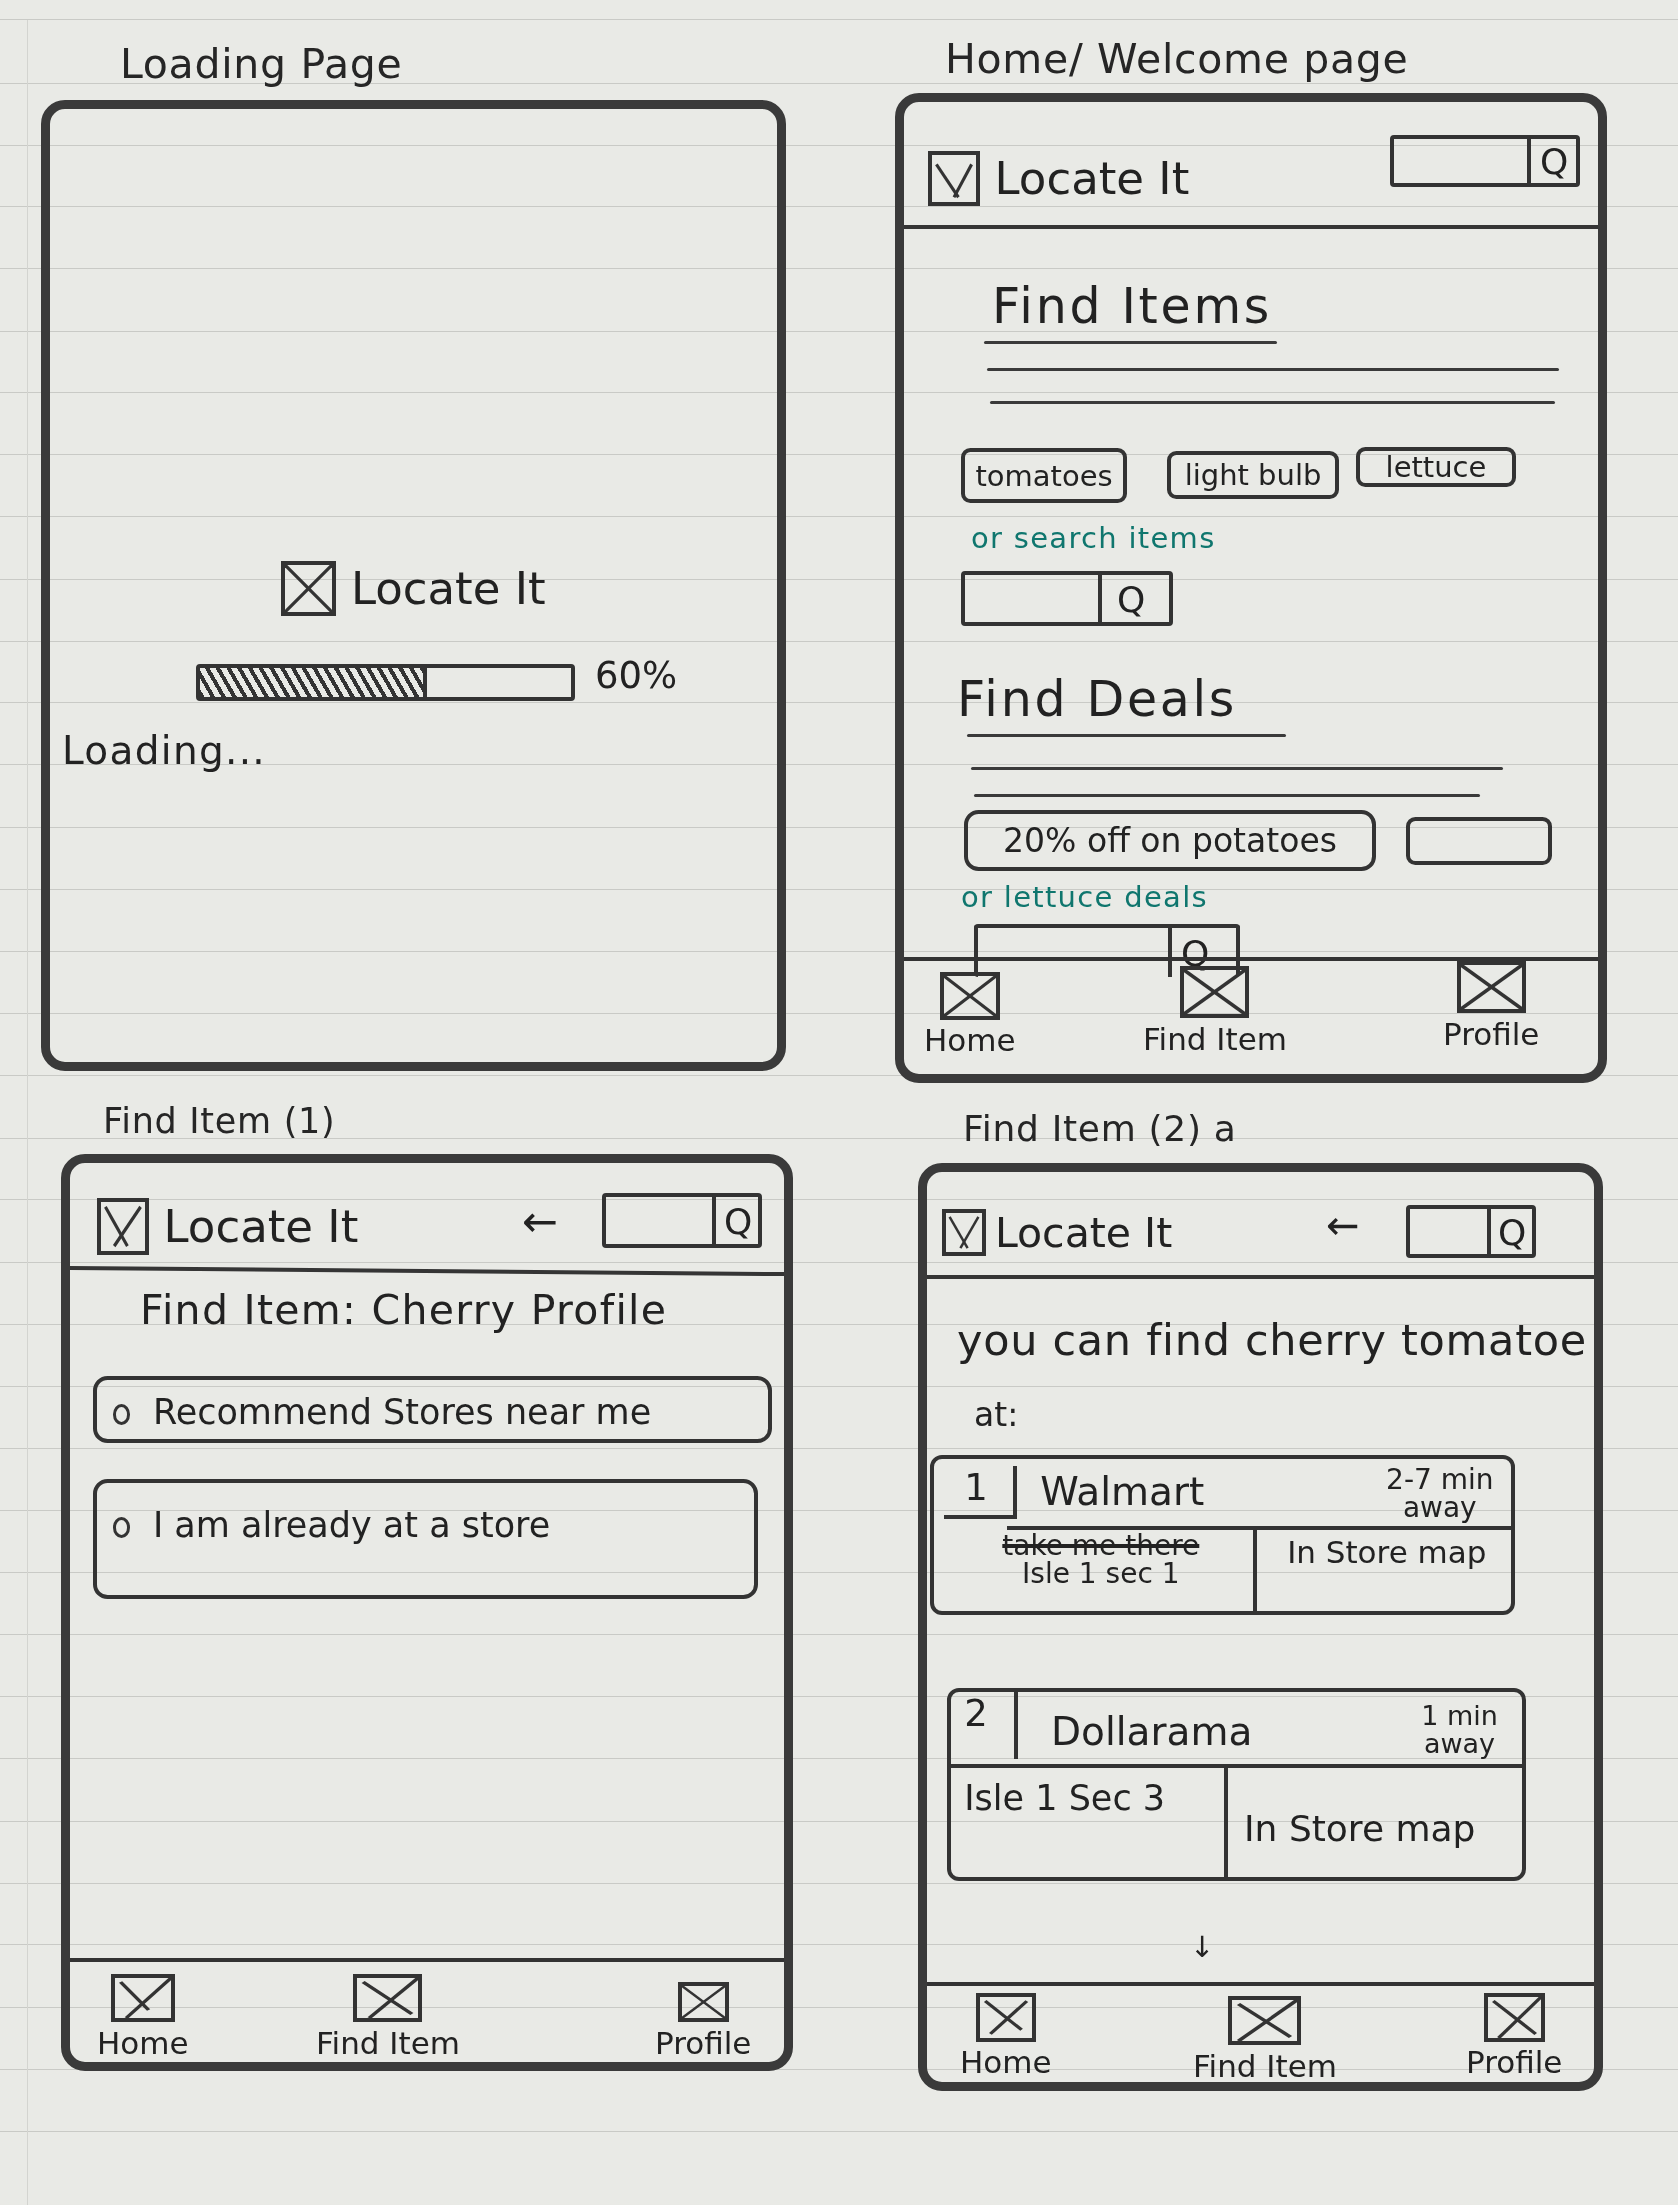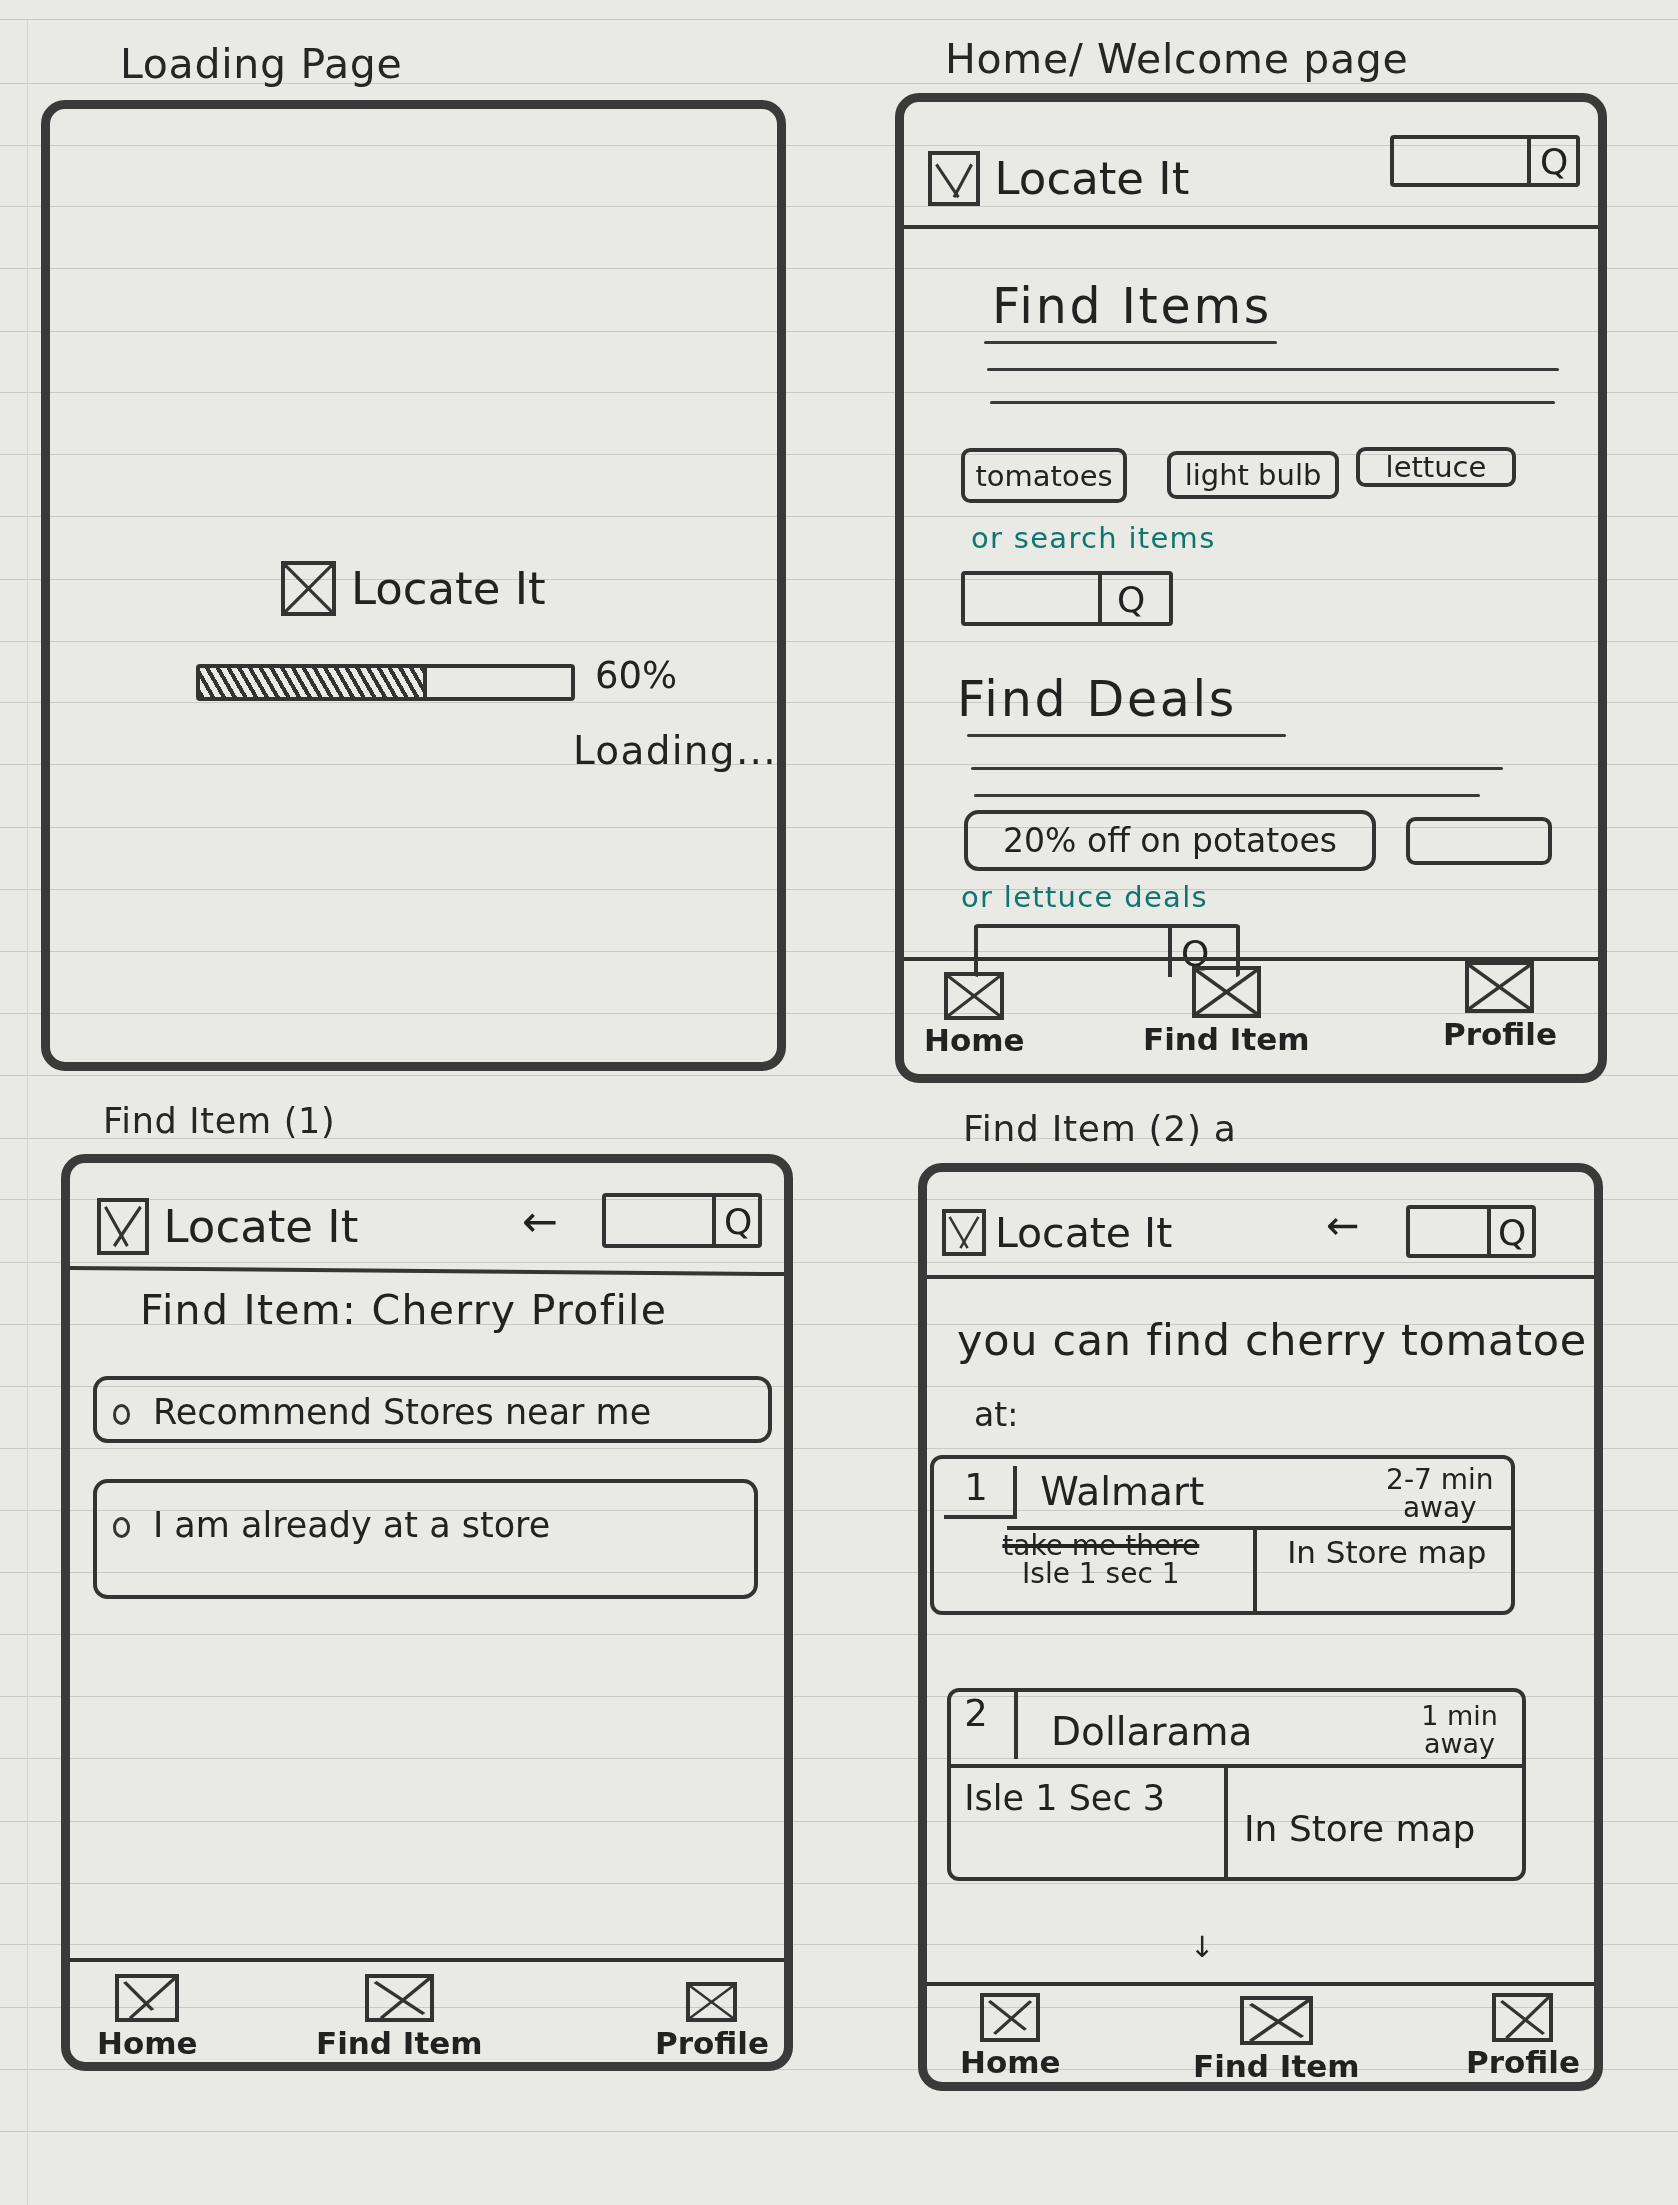--- a/index.html
+++ b/index.html
@@ -19,21 +19,21 @@
   .logo-text{font-size:45px;margin-left:14.6px;color:#222;}
   .searchbox{position:absolute;border:4px solid #333;border-radius:4px;box-sizing:border-box;}
   .searchbox .sep{position:absolute;top:0;bottom:0;width:4px;background:#333;}
   .searchbox .q{position:absolute;top:50%;transform:translateY(-50%);font-size:36px;color:#222;}
   .chip{position:absolute;border:4px solid #333;border-radius:9.3px;box-sizing:border-box;font-size:29px;display:flex;align-items:center;justify-content:center;color:#222;}
   .h2{position:absolute;font-size:49px;color:#222;letter-spacing:2.7px;}
   .squig{position:absolute;height:3.3px;background:#3a3a3a;border-radius:2px;}
   .small{position:absolute;font-size:29px;color:#0f766e;letter-spacing:1.3px;}
   .nav{position:absolute;left:0;right:0;bottom:0;}
   .nav-item{position:absolute;display:flex;flex-direction:column;align-items:center;}
-  .nav-item .lbl{font-size:31px;margin-top:2.7px;color:#222;font-weight:bold;}
+  .nav-item .lbl{font-size:31px;margin-top:2.7px;color:#222;}
   .radio-card{position:absolute;border:4px solid #333;border-radius:14.6px;box-sizing:border-box;font-size:35px;color:#222;padding:12px 16px;}
   .radio-dot{display:inline-block;width:17.3px;height:21px;border:3.3px solid #333;border-radius:50%;margin-right:22.6px;vertical-align:middle;box-sizing:border-box;}
   .store-card{position:absolute;border:4px solid #333;border-radius:12px;box-sizing:border-box;}
   .store-card .cell{position:absolute;box-sizing:border-box;color:#222;}
   .vline{position:absolute;width:4px;background:#333;}
   .hline{position:absolute;height:4px;background:#333;}
   .strike{text-decoration:line-through;text-decoration-thickness:4px;}
 </style>
 </head>
 <body>
@@ -85,21 +85,21 @@
           <line x1="0" y1="0" x2="10" y2="10" stroke="#333" stroke-width="0.7"></line>
           <line x1="10" y1="0" x2="0" y2="10" stroke="#333" stroke-width="0.7"></line>
         </svg>
     </span>
     <span class="logo-text">Locate It</span>
   </div>
   <div style="position:absolute;left:146px;top:555px;width:379px;height:37px;border:4px solid #333;border-radius:4px;box-sizing:border-box;overflow:hidden">
     <div style="position:absolute;left:0;top:0;bottom:0;width:60%;border-right:4px solid #333;background:repeating-linear-gradient(60deg,#333 0 4px,#e9eae6 4px 9.3px)"></div>
   </div>
   <div style="position:absolute;left:545px;top:545px;font-size:37px;color:#222">60%</div>
-  <div style="position:absolute;left:4px;right:0;top:619px;text-align:right;font-size:39px;color:#222;letter-spacing:1.3px">Loading...</div>
+  <div style="position:absolute;left:12px;right:0;top:619px;text-align:left;font-size:39px;color:#222;letter-spacing:1.3px">Loading...</div>
 </div>
 
 <div class="page-label" style="left:945px;top:35px">Home/ Welcome page</div>
 <div class="phone" style="left:895px;top:93px;width:712px;height:990px">
   <div class="hdr" style="top:40px;height:73px;padding-left:24px">
     <span class="xbox" style="width:52px;height:55px">
       <svg viewBox="0 0 10 10" preserveAspectRatio="none">
           <line x1="1" y1="2" x2="6" y2="9" stroke="#333" stroke-width="0.7"></line>
           <line x1="9" y1="2" x2="5" y2="9" stroke="#333" stroke-width="0.7"></line>
         </svg>

